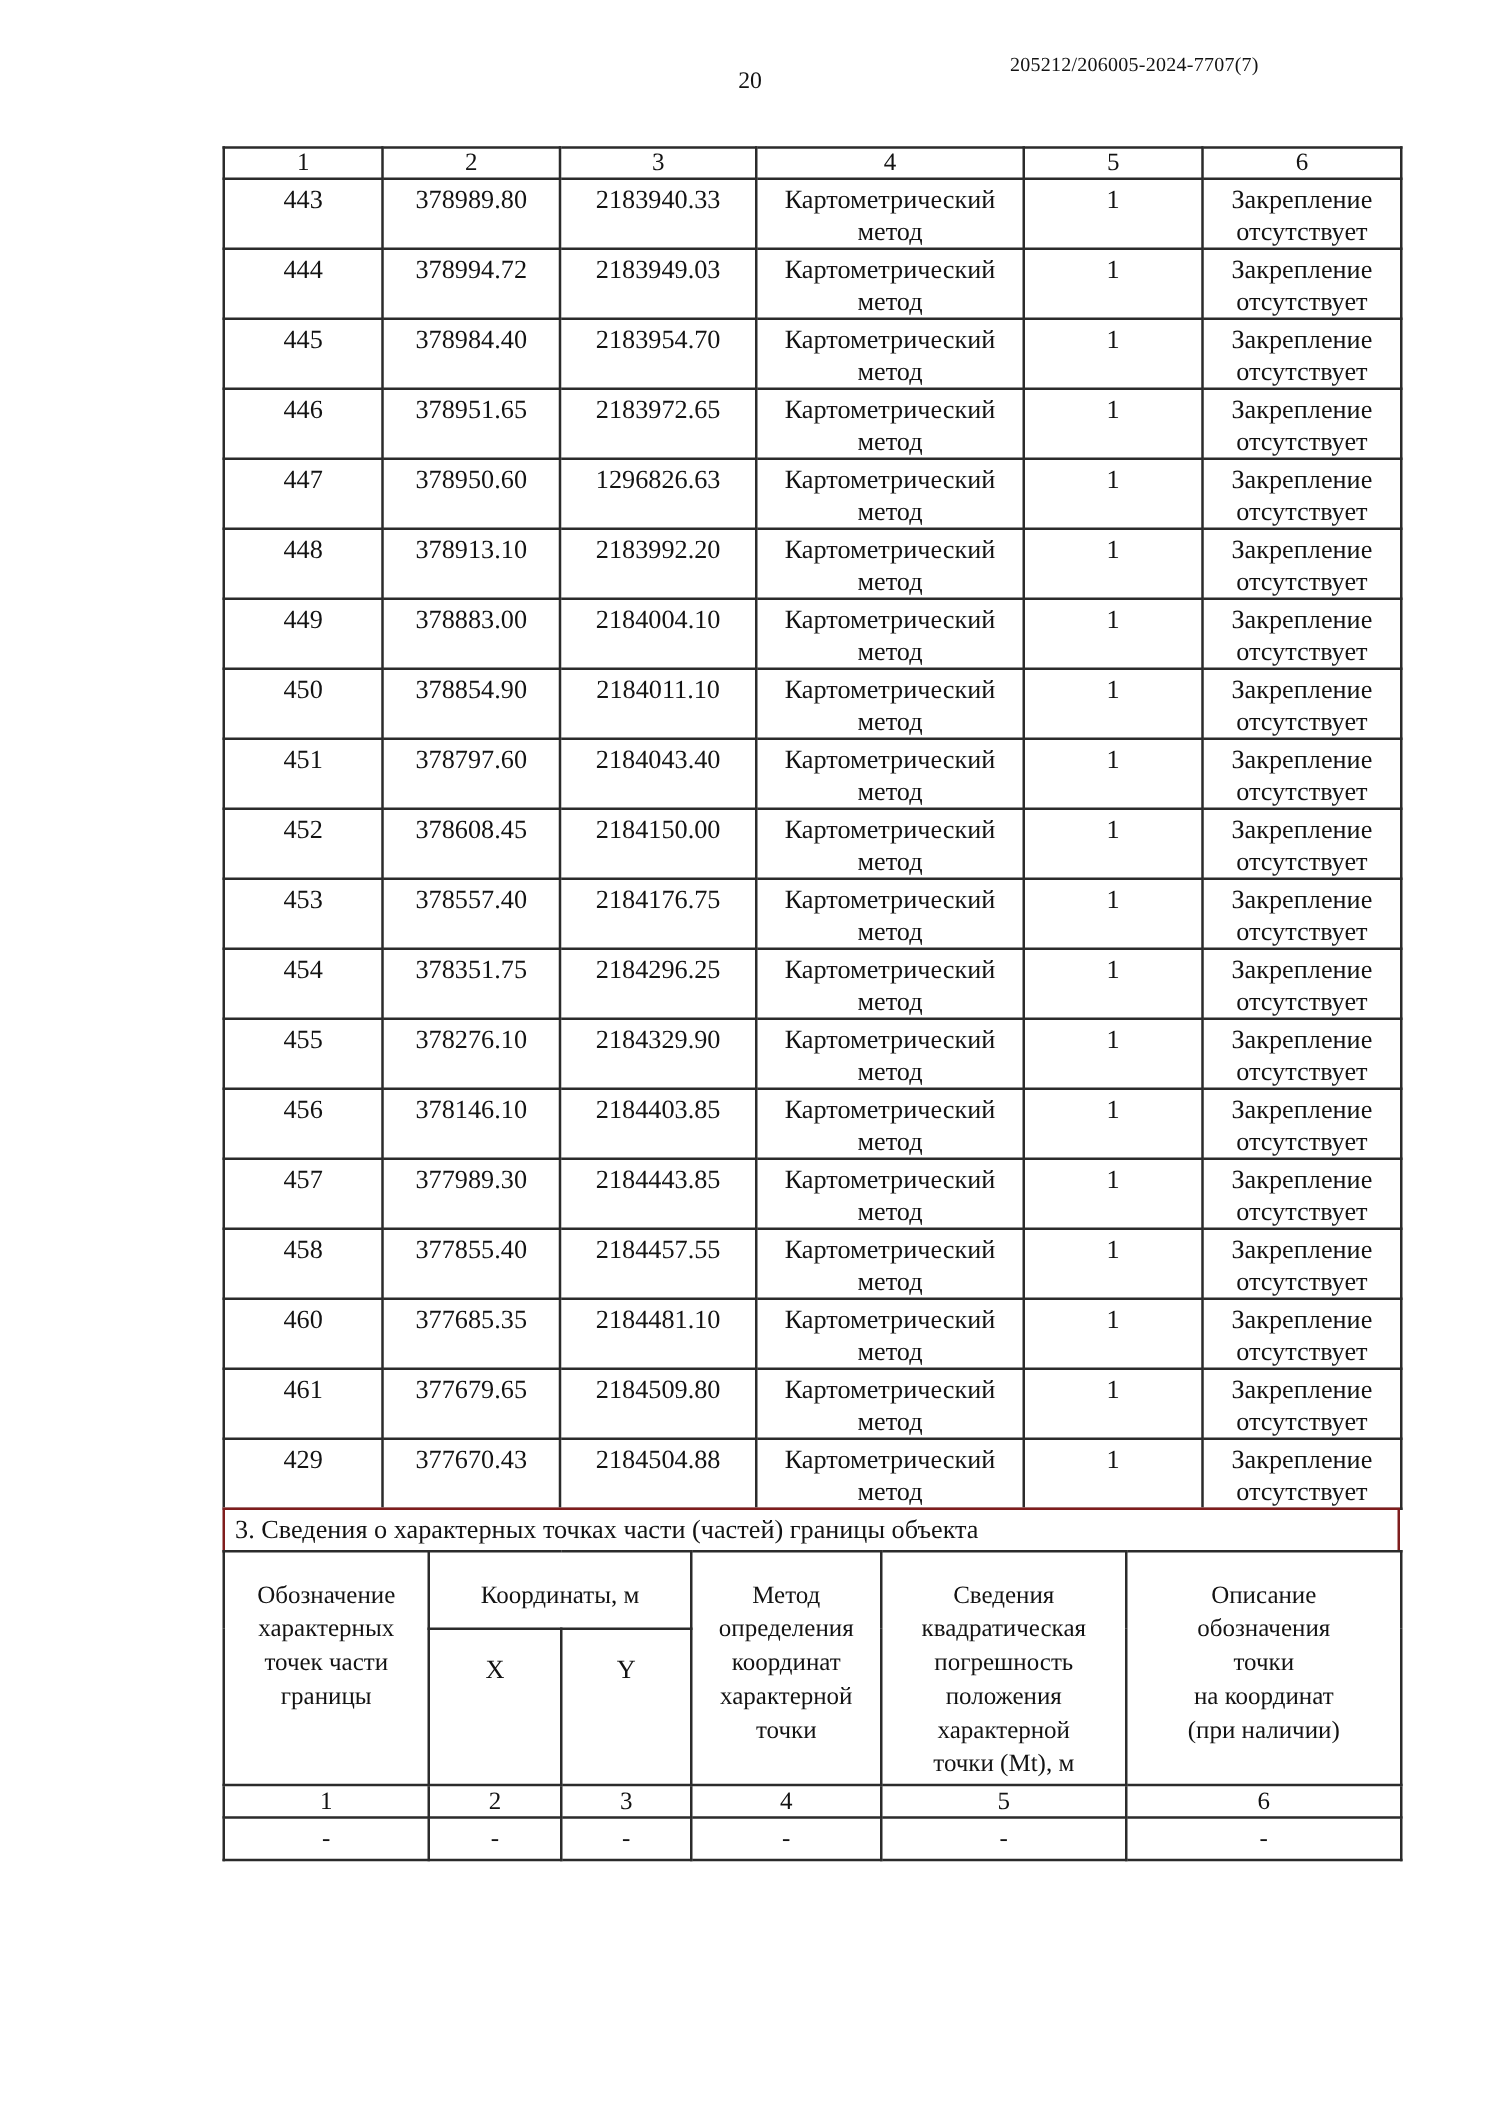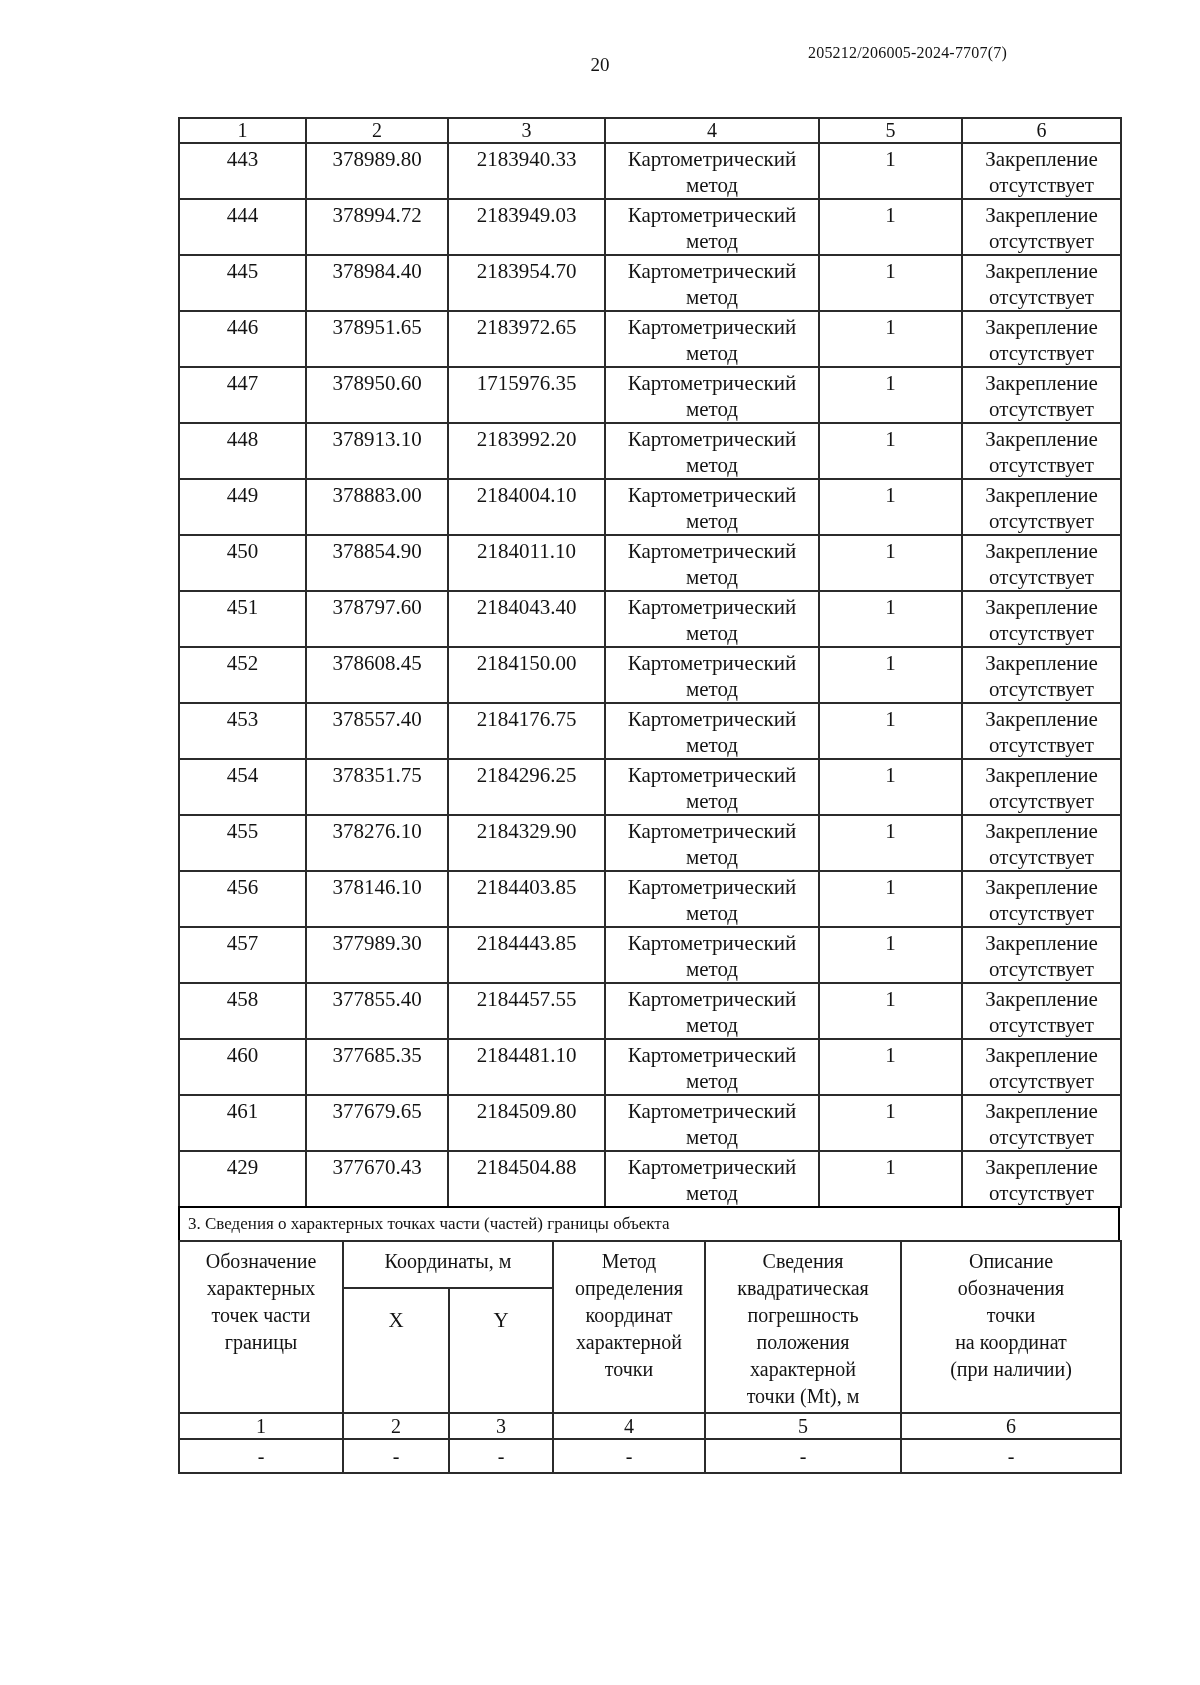--- a/index.html
+++ b/index.html
@@ -62,33 +62,33 @@
   .t1-row { height: 55px; }
   .two-line div {
     line-height: 26px;
     white-space: nowrap;
   }
   
   .section-title {
     box-sizing: border-box;
     width: 942px;
     margin-top: -2px;
-    border: 2px solid #000000;
-    font-size: 17px;
+    border: 2px solid #7f1d1d;
+    font-size: 21px;
     line-height: 27px;
     padding: 2px 8px 3px 8px;
     text-align: left;
     background: #ffffff;
   }
   
   .t2 { margin-top: -2px; }
   .t2 td {
     font-size: 20px;
     line-height: 27px;
-    padding-top: 6px;
+    padding-top: 21px;
   }
   .t2 .hdr-lines div {
     line-height: 27px;
     white-space: nowrap;
   }
   .t2 .coords-cell { height: 39px; }
   .t2 .xy-row { height: 125px; }
   .t2 .xy-cell {
     padding-top: 18px;
     font-size: 21px;
@@ -184,21 +184,21 @@
     </td>
     <td>1</td>
     <td class="two-line">
       <div>Закрепление</div>
       <div>отсутствует</div>
     </td>
   </tr>
         <tr class="t1-row">
     <td>447</td>
     <td>378950.60</td>
-    <td>1715976.35</td>
+    <td>1296826.63</td>
     <td class="two-line">
       <div>Картометрический</div>
       <div>метод</div>
     </td>
     <td>1</td>
     <td class="two-line">
       <div>Закрепление</div>
       <div>отсутствует</div>
     </td>
   </tr>

